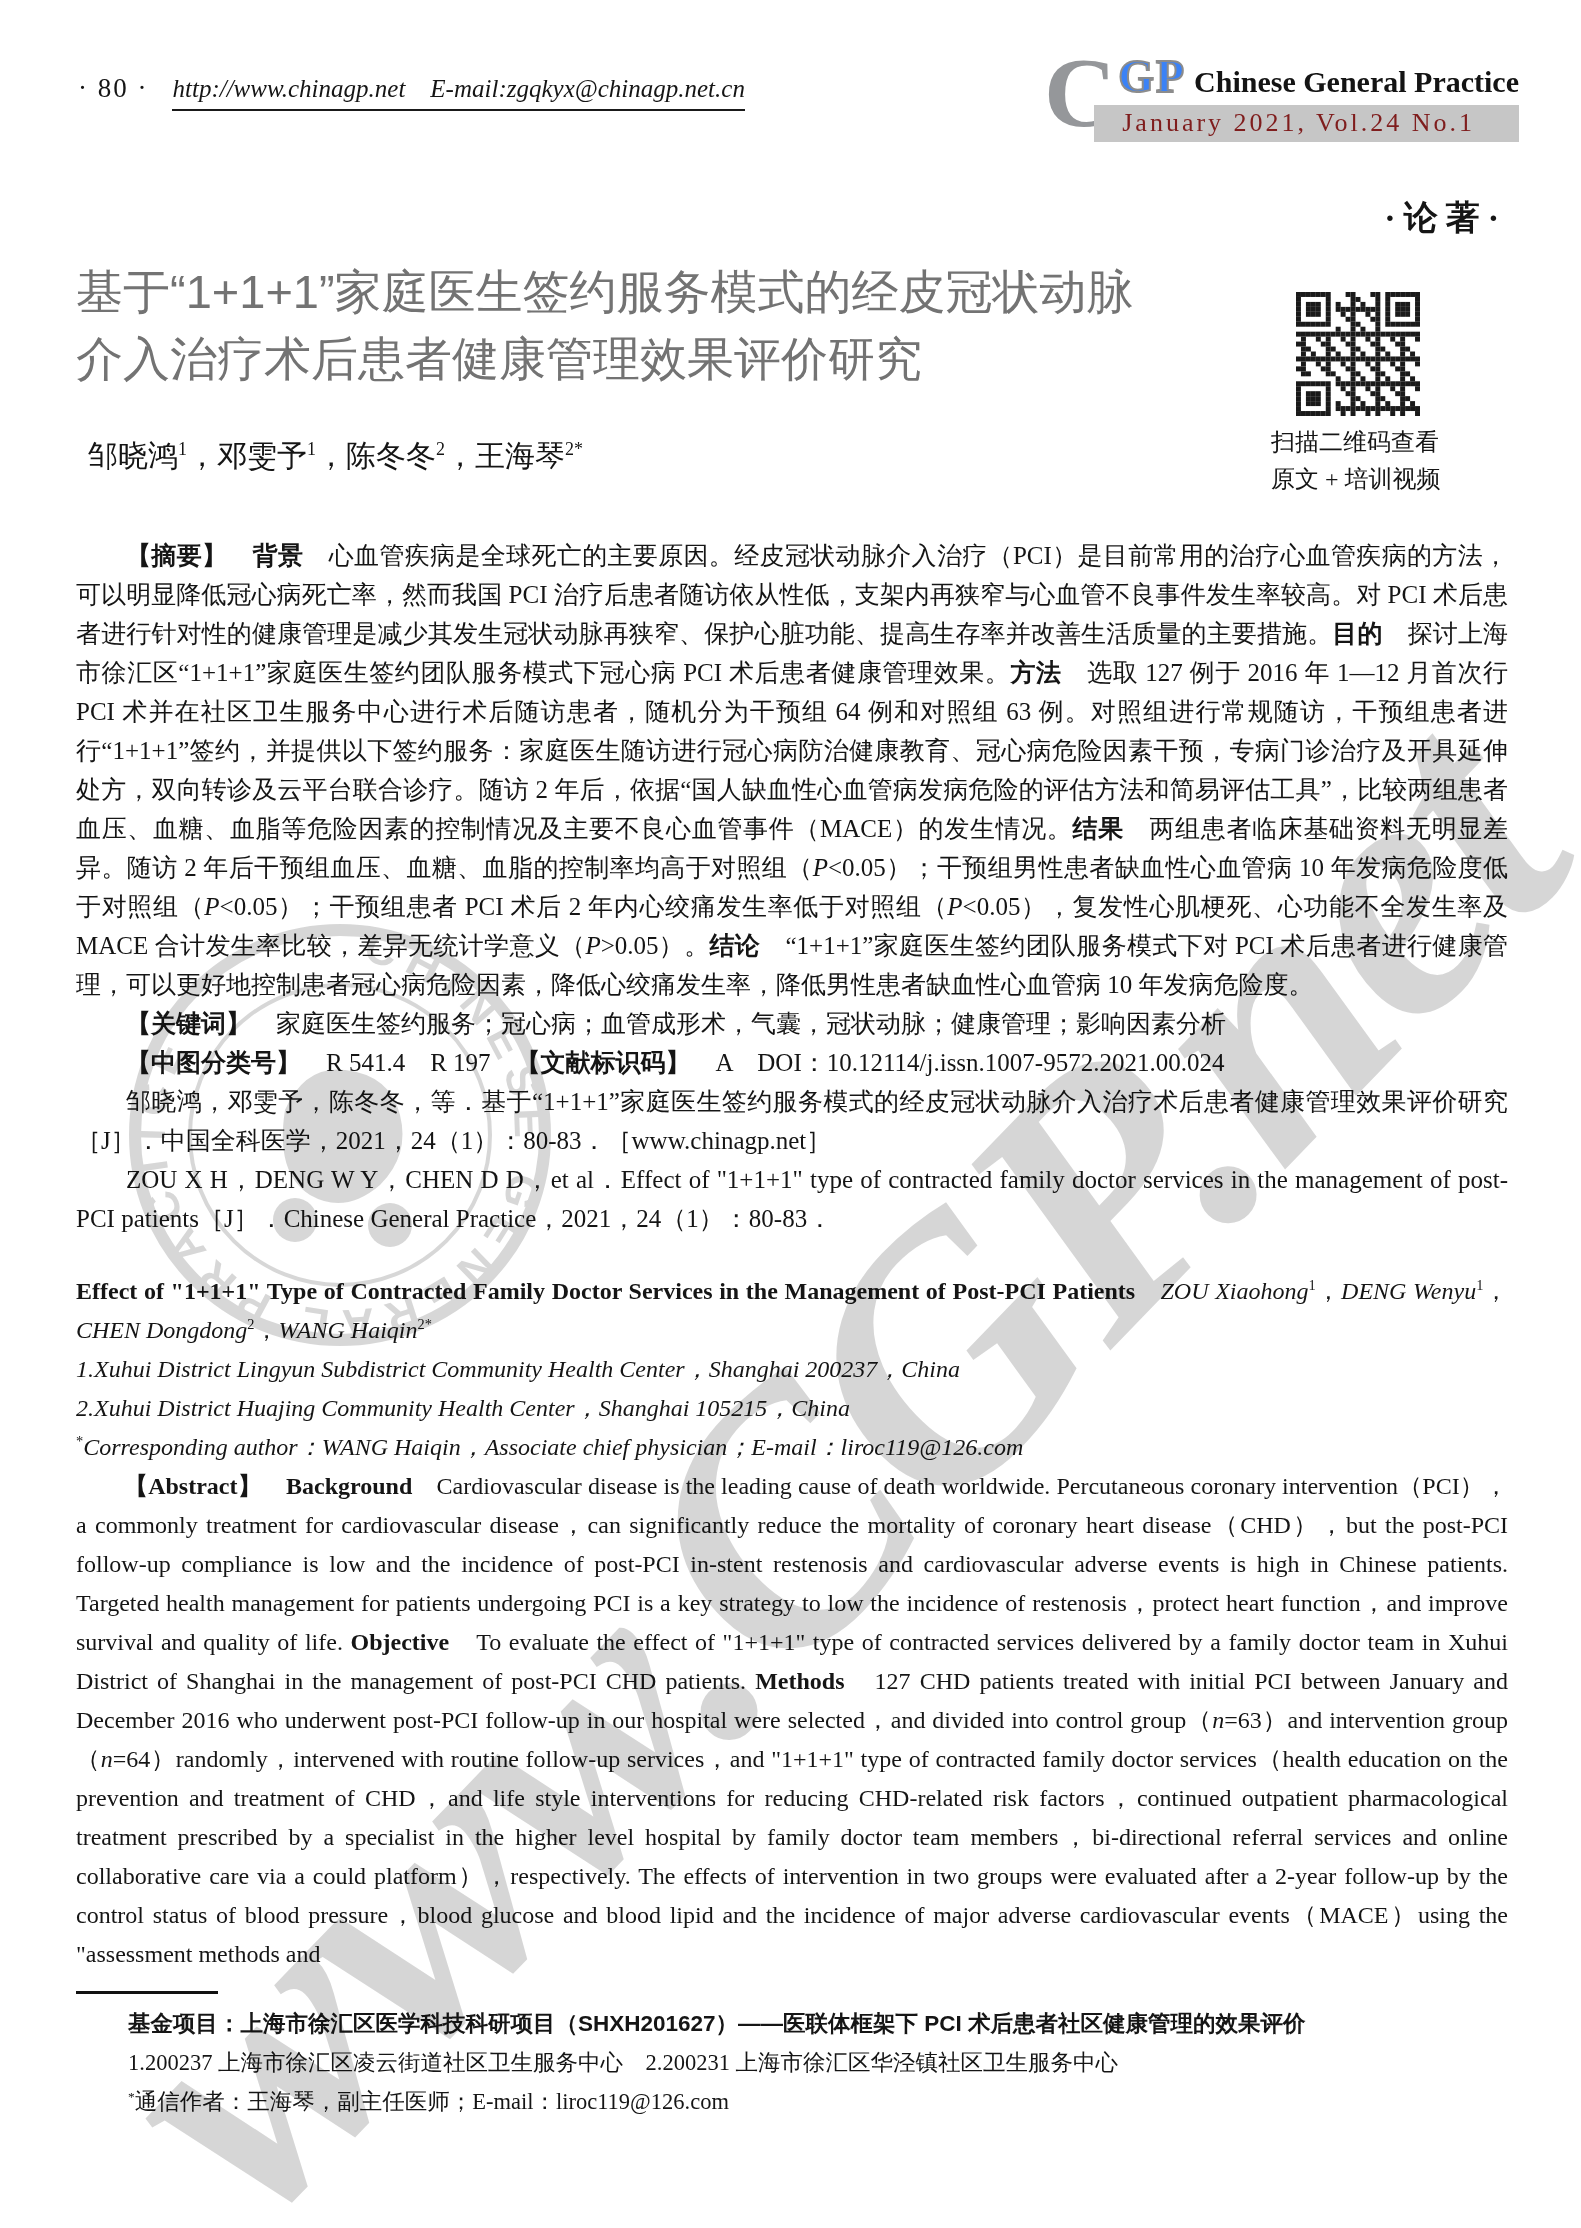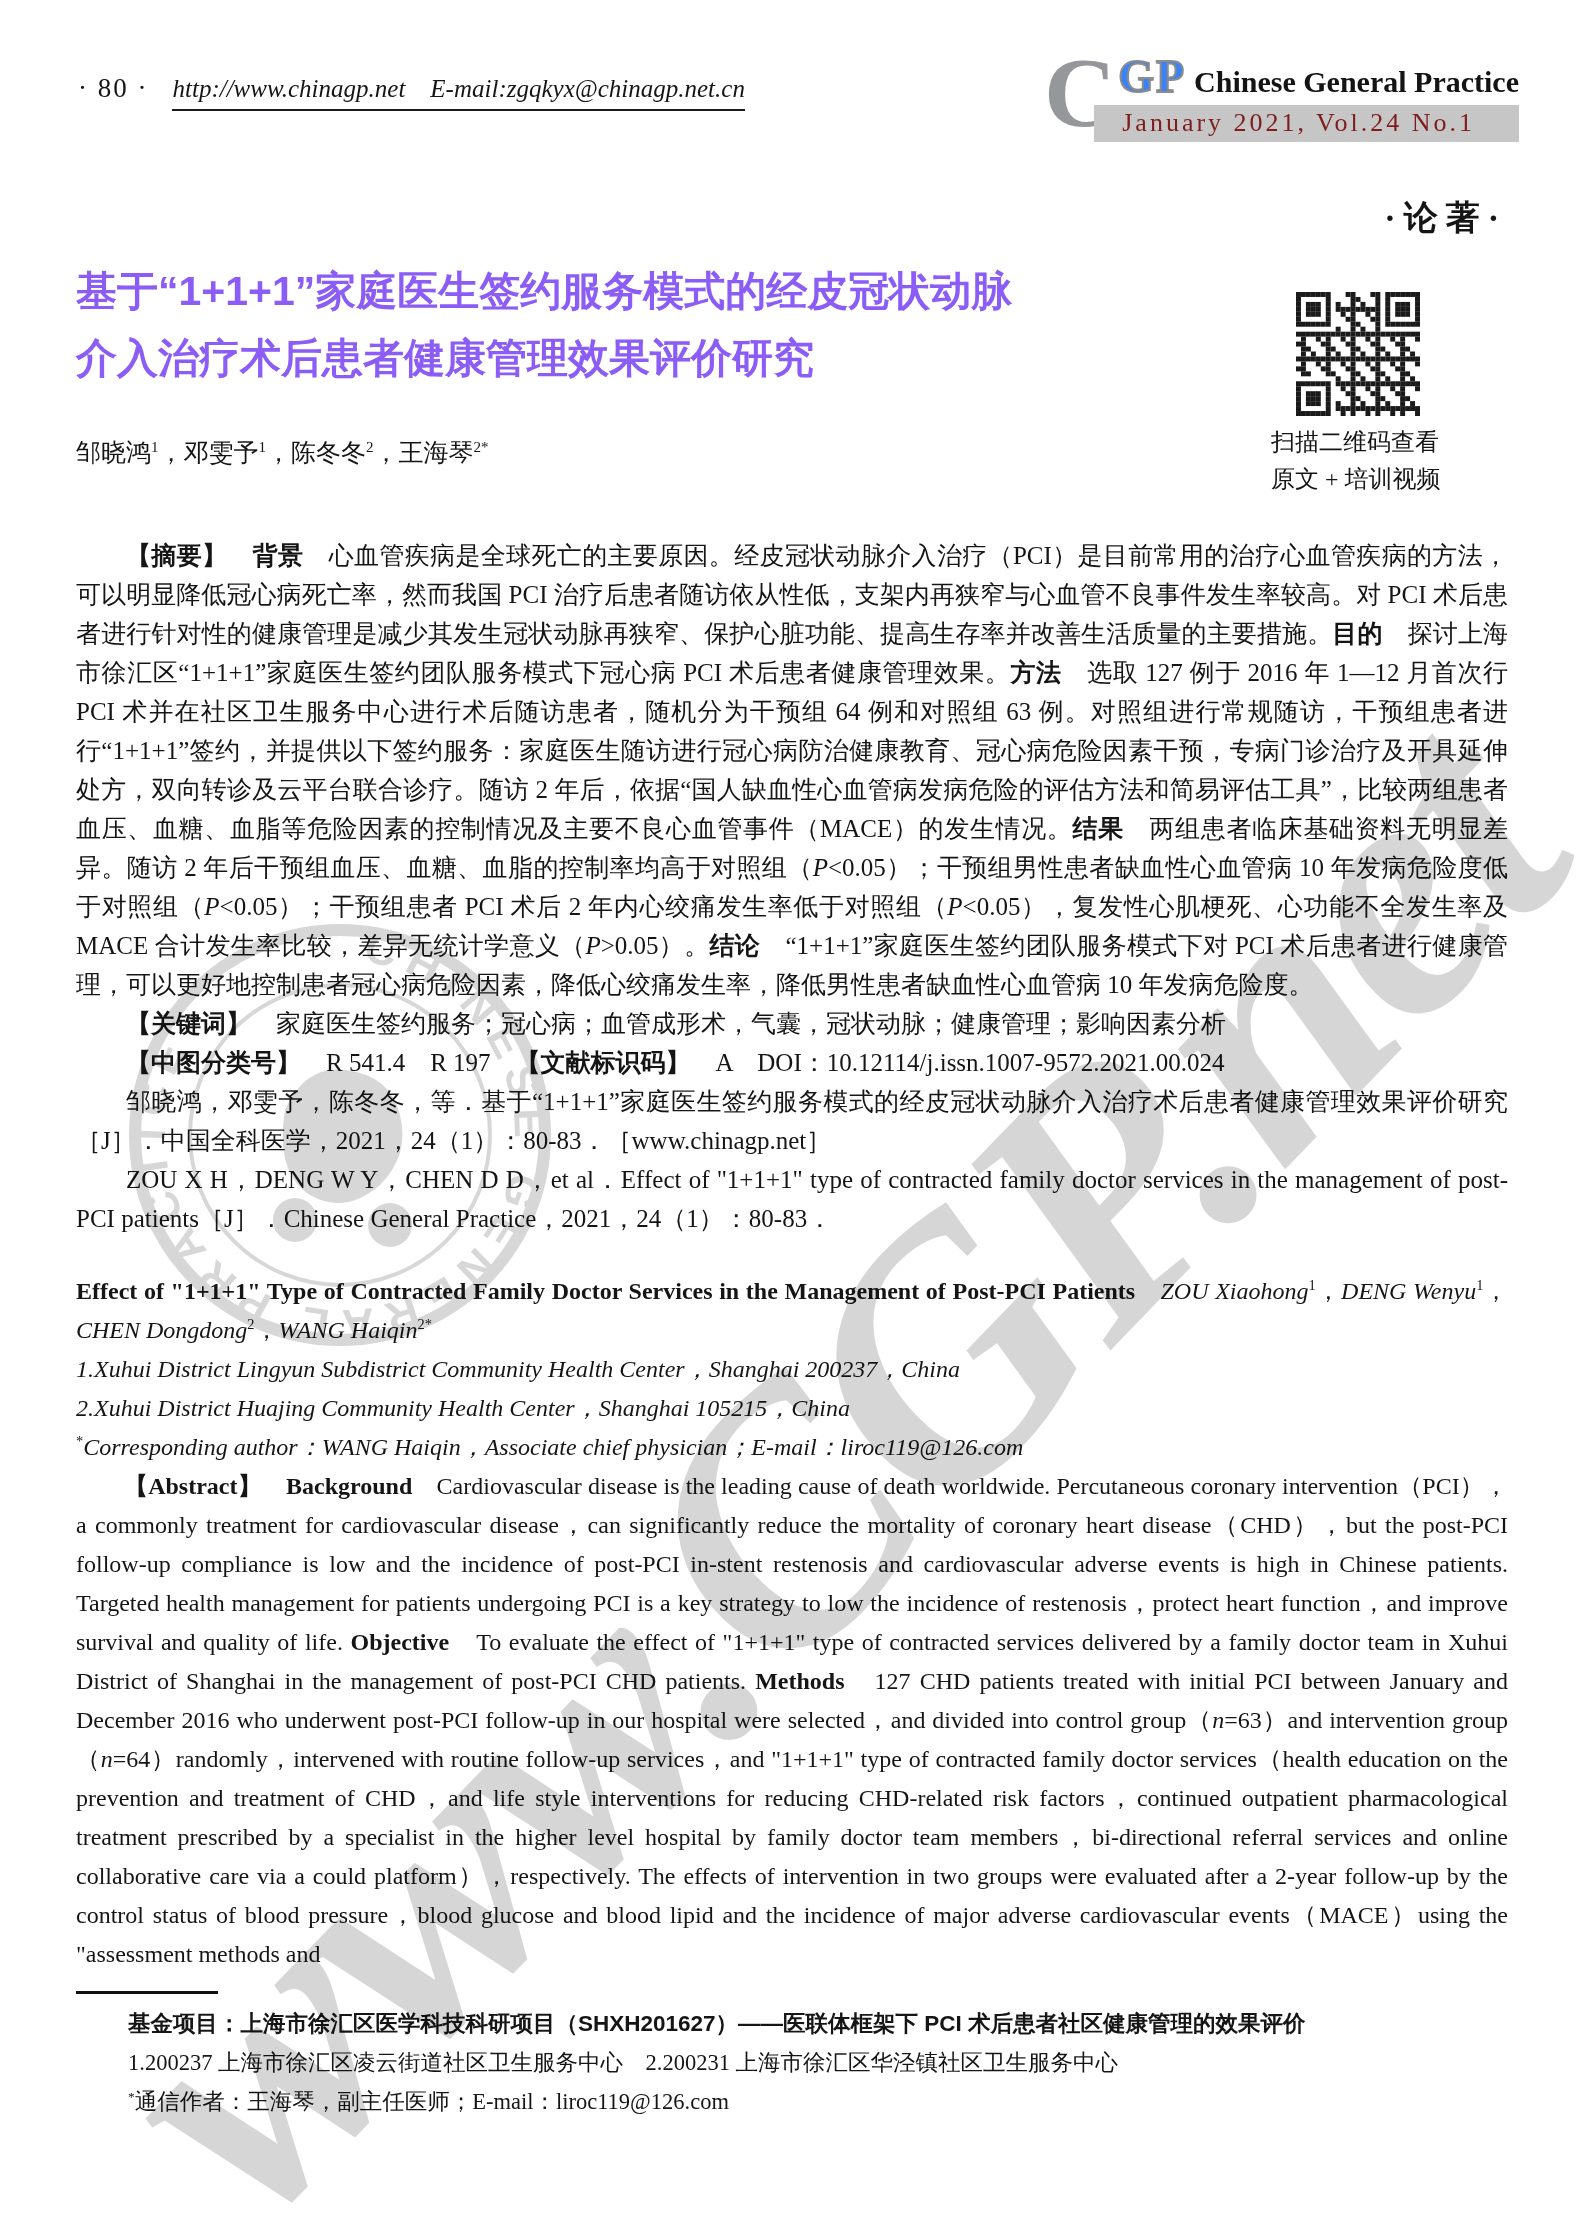--- a/index.html
+++ b/index.html
@@ -20,25 +20,25 @@
   .logo-c{font-size:100px;line-height:86px;font-weight:bold;color:#95979a;margin-right:-22px;}
   .logo-right{display:flex;flex-direction:column;}
   .logo-top{display:flex;align-items:baseline;gap:8px;padding-left:24px;}
   .logo-gp{font-size:46px;font-weight:bold;color:#3b82f6;-webkit-text-stroke:2px #8c8c8c;letter-spacing:2px;}
   .logo-name{font-size:30px;font-weight:bold;color:#141414;}
   .logo-band{background:#c6c6c6;color:#7f1d1d;font-size:26px;padding:3px 16px 4px 28px;margin-top:2px;letter-spacing:3px;}
   .article-type{position:absolute;top:195px;right:74px;font-family:Liberation Serif, serif;font-weight:600;font-size:34px;letter-spacing:8px;}
   
   .title{position:absolute;top:258px;left:76px;width:1210px;
     font-family:"Liberation Sans","DejaVu Sans",sans-serif;
-    font-weight:bold;font-size:41px;line-height:67px;color:#8b5cf6;}
+    font-weight:normal;font-size:47px;line-height:67px;color:#737373;}
   .qr-wrap{position:absolute;top:292px;left:1283px;width:150px;text-align:center;}
   .qr-wrap svg{display:block;margin:0 auto;}
   .qr-cap{font-size:24px;line-height:37px;margin-top:8px;white-space:nowrap;margin-left:-12px;}
-  .authors{position:absolute;top:436px;left:76px;font-size:25px;}
+  .authors{position:absolute;top:436px;left:88px;font-size:30px;}
   
   .content{position:absolute;top:536px;left:76px;width:1432px;height:1448px;overflow:hidden;
     font-size:25px;line-height:39px;text-align:justify;z-index:1;}
   .content p{margin:0;}
   .ind{text-indent:2em;}
   .en{font-size:24px;}
   .en-block{margin-top:34px;}
   sup{font-size:.6em;line-height:0;}
   .sb{font-weight:bold;}
   .sh{font-weight:bold;font-family:"Liberation Sans","DejaVu Sans",sans-serif;}

